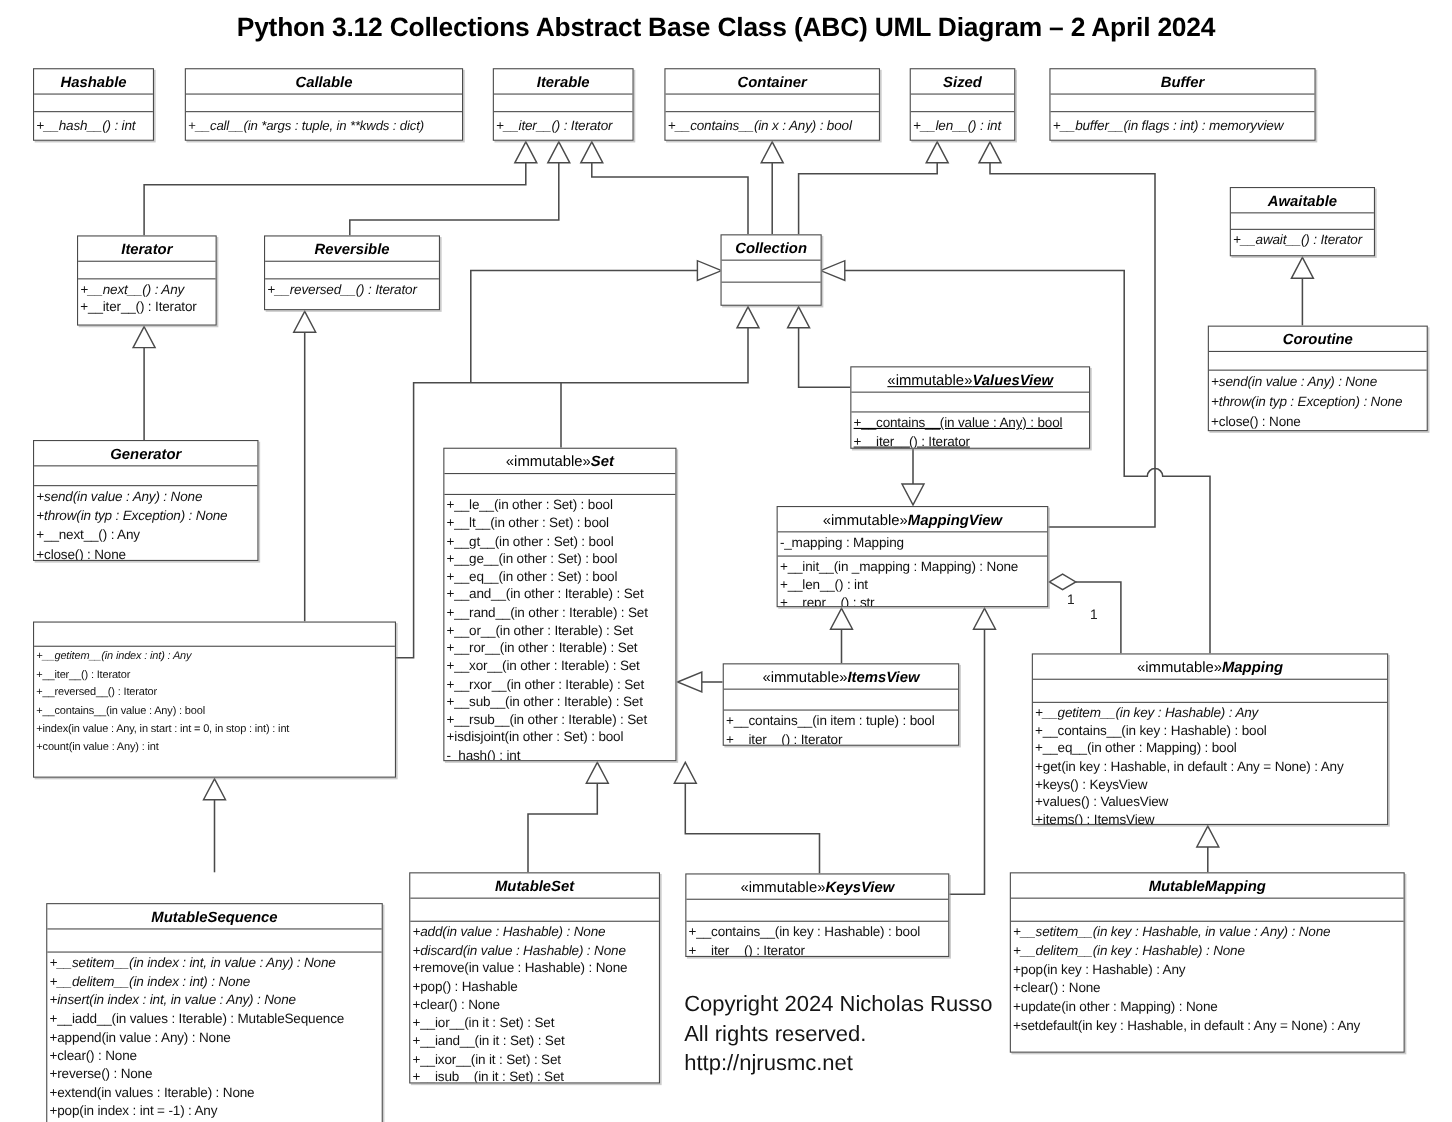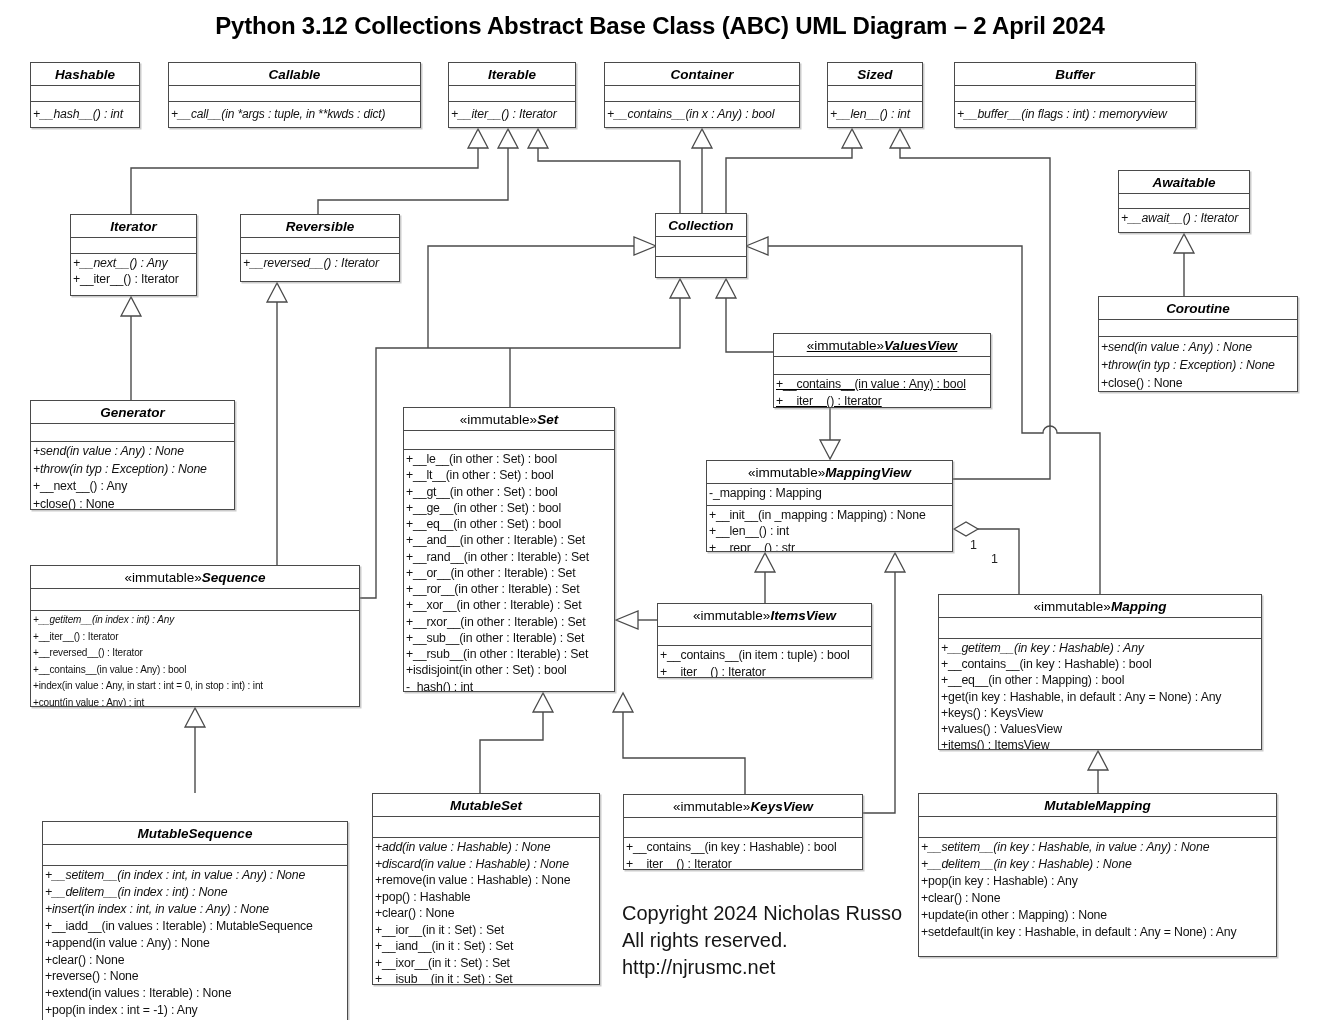--- a/index.html
+++ b/index.html
@@ -207,21 +207,20 @@
         <div class="uml-attrs" style="min-height: 20px;">
           <div class="m-row" style="line-height: 17px;">-_mapping : Mapping</div>
         </div>
         <div class="uml-methods">
           <div class="m-row" style="line-height: 16.3px;">+__init__(in _mapping : Mapping) : None</div>
           <div class="m-row" style="line-height: 16.3px;">+__len__() : int</div>
           <div class="m-row" style="line-height: 16.3px;">+__repr__() : str</div>
         </div>
       </div>
       <div class="uml-class" style="left: 30px; top: 565px; width: 330px; height: 142px;">
-        <div class="uml-title"><span class="stereo">«immutable»</span><span class="cls-name">Sequence</span></div>
         <div class="uml-attrs" style="min-height: 20px;"></div>
         <div class="uml-methods" style="font-size: 10px;">
           <div class="m-row abstract" style="line-height: 16.5px;">+__getitem__(in index : int) : Any</div>
           <div class="m-row" style="line-height: 16.5px;">+__iter__() : Iterator</div>
           <div class="m-row" style="line-height: 16.5px;">+__reversed__() : Iterator</div>
           <div class="m-row" style="line-height: 16.5px;">+__contains__(in value : Any) : bool</div>
           <div class="m-row" style="line-height: 16.5px;">+index(in value : Any, in start : int = 0, in stop : int) : int</div>
           <div class="m-row" style="line-height: 16.5px;">+count(in value : Any) : int</div>
         </div>
       </div>

